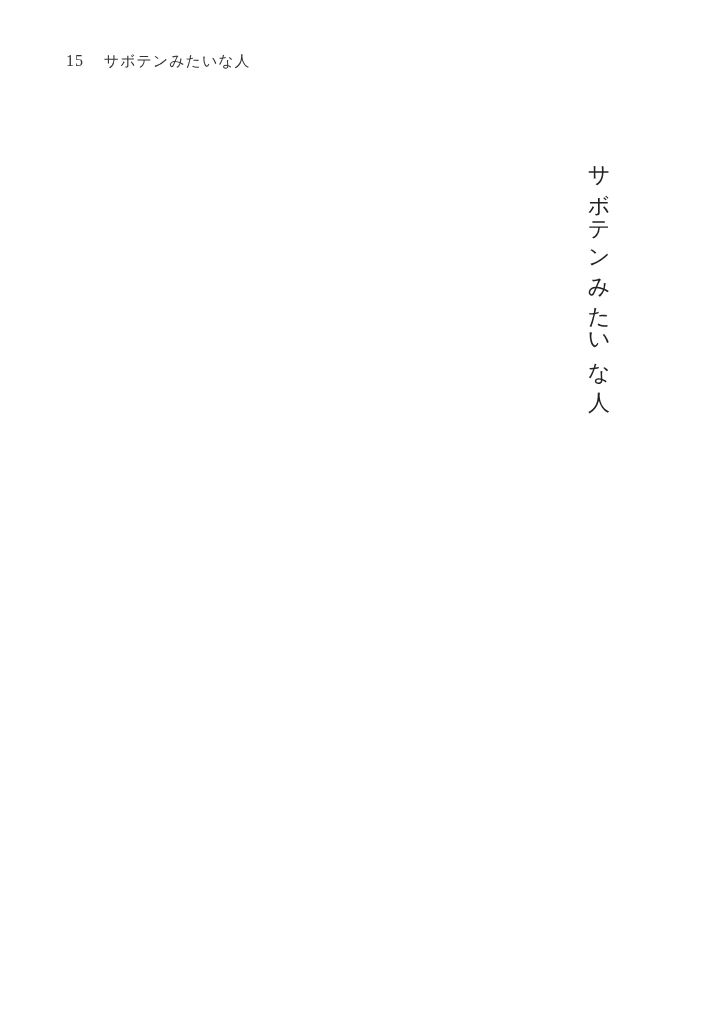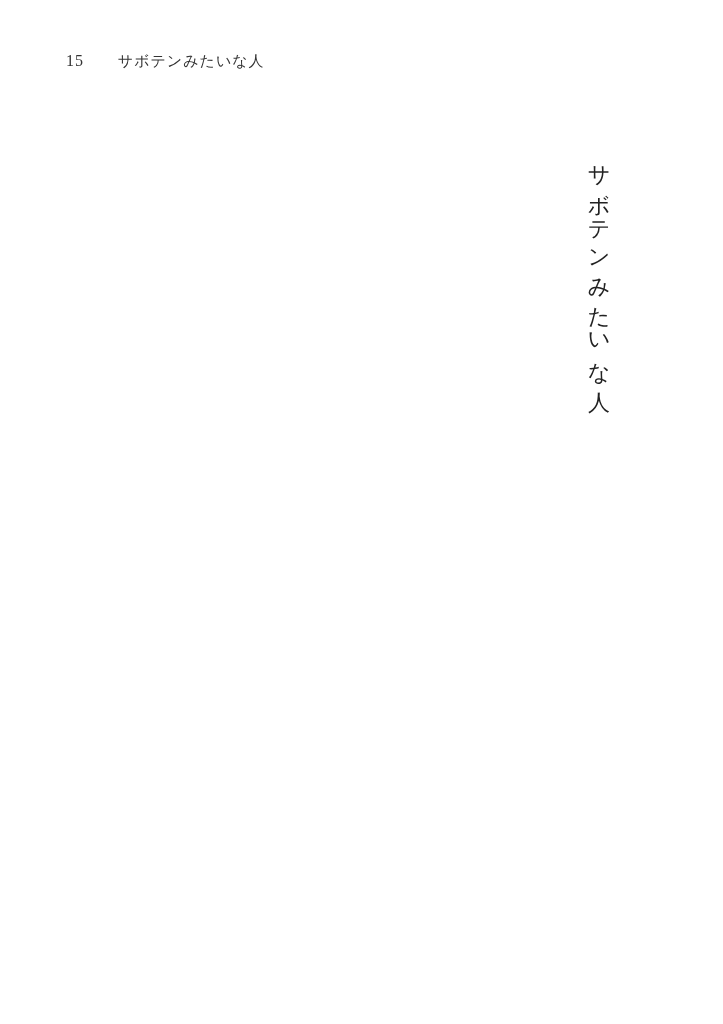--- a/index.html
+++ b/index.html
@@ -6,21 +6,21 @@
     body {
       width: 723px; height: 1024px; background: #ffffff;
       position: relative; overflow: hidden;
       font-family: "DejaVu Serif", "Liberation Serif", serif;
       color: #222222;
     }
     .running-head {
       position: absolute; left: 66px; top: 52px;
       font-size: 15px; letter-spacing: 1px; color: #333;
     }
-    .running-head .pg { margin-right: 28px; font-family: "Liberation Serif", serif; font-size: 16px; }
+    .running-head .pg { margin-right: 14px; font-family: "Liberation Serif", serif; font-size: 16px; }
     .title {
       position: absolute; left: 584px; top: 150px;
       writing-mode: vertical-rl; font-size: 22px; letter-spacing: 3px;
       color: #222; font-family: "DejaVu Sans", sans-serif;
     }
     .tier { position: absolute; }
     .tier-top { top: 118px; right: 0; }
     .tier-bottom { top: 553px; right: 0; }
   </style>
 </head>

